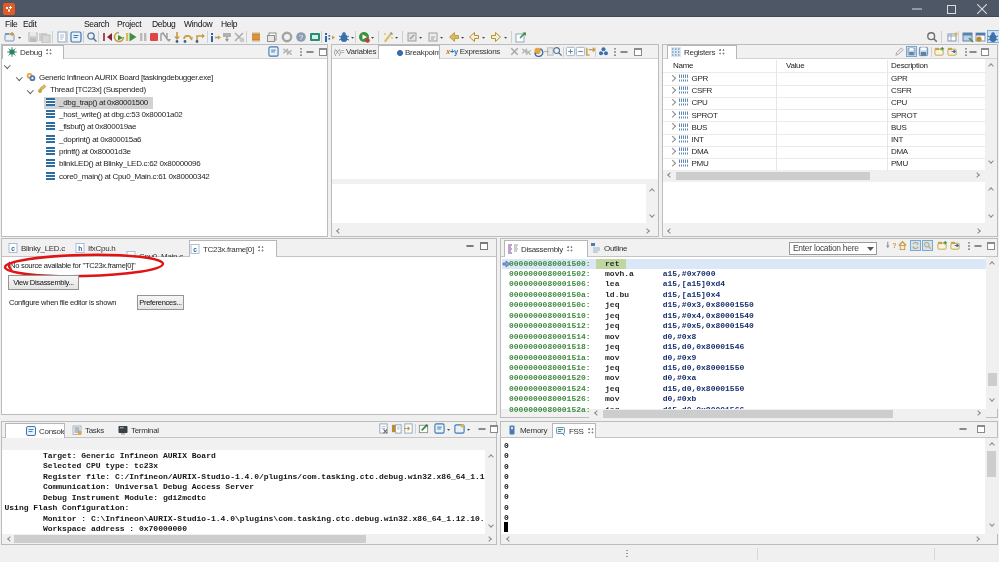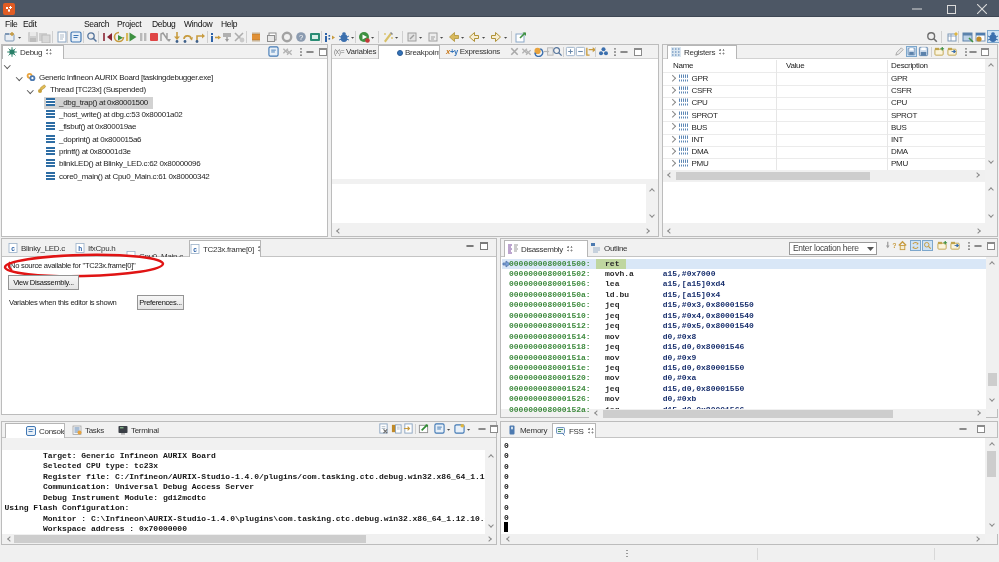--- a/index.html
+++ b/index.html
@@ -477,32 +477,32 @@
         <text x="5" y="8" font-size="6.5" font-weight="bold" fill="#2c62a8" text-anchor="middle" font-family="Liberation Sans">c</text>
       </svg>Blinky_LED.c</div>
     <div class="tab" style="left:69px;top:1px;height:17px;line-height:17px;width:48px;padding-left:4px;"><svg class="ti" viewBox="0 0 10 10">
         <rect x="1" y="0.5" width="8" height="9" fill="#fff" stroke="#9ab0c8" stroke-width="0.8"></rect>
         <text x="5" y="8" font-size="6.5" font-weight="bold" fill="#2c62a8" text-anchor="middle" font-family="Liberation Sans">h</text>
       </svg>IfxCpu.h</div>
     <div class="tab" style="left:120px;top:1px;height:17px;line-height:17px;width:64px;padding-left:4px;margin-top:8px;"><svg class="ti" viewBox="0 0 10 10">
         <rect x="1" y="0.5" width="8" height="9" fill="#fff" stroke="#9ab0c8" stroke-width="0.8"></rect>
         <text x="5" y="8" font-size="6.5" font-weight="bold" fill="#2c62a8" text-anchor="middle" font-family="Liberation Sans">c</text>
       </svg>Cpu0_Main.c</div>
-    <div class="tab sel" style="left:187px;top:1px;height:17px;line-height:17px;width:72px;padding-left:0;"><svg class="ti" viewBox="0 0 10 10">
+    <div class="tab sel" style="left:187px;top:1px;height:17px;line-height:17px;width:88px;padding-left:0;"><svg class="ti" viewBox="0 0 10 10">
         <rect x="1" y="0.5" width="8" height="9" fill="#fff" stroke="#9ab0c8" stroke-width="0.8"></rect>
         <text x="5" y="8" font-size="6.5" font-weight="bold" fill="#2c62a8" text-anchor="middle" font-family="Liberation Sans">c</text>
       </svg>TC23x.frame[0] <span class="selm"></span></div>
   <div class="white" style="left:0;top:18px;width:494px;height:157px;"></div>
   <div class="abs" style="left:8px;top:21.5px;color:#222;font-size:7.6px;">No source available for "TC23x.frame[0]"</div>
   <svg class="abs" style="left:0px;top:13px;" width="168" height="27" viewBox="0 0 168 27">
       <ellipse cx="82" cy="13.5" rx="79" ry="10.6" fill="none" stroke="#e01414" stroke-width="2.5" transform="rotate(-1.2 82 13.5)"></ellipse>
       <path d="M10 18c-3-2-4-5-2-8" fill="none" stroke="#e01414" stroke-width="2"></path>
     </svg>
   <div class="btn" style="left:6px;top:36px;width:71px;height:15px;line-height:13px;font-size:7.5px;">View Disassembly...</div>
-  <div class="abs" style="left:7px;top:59px;color:#222;font-size:7.6px;">Variables when this editor is shown</div>
+  <div class="abs" style="left:7px;top:59px;color:#222;font-size:7.6px;">Configure when file editor is shown</div>
   <div class="btn" style="left:135px;top:56px;width:47px;height:15px;line-height:13px;font-size:7.5px;">Preferences...</div>
   <div class="abs" style="left:464px;top:6px;width:8px;height:2px;border:1px solid #7a7a7a;border-radius:1px;"></div>
   <div class="abs" style="left:478px;top:3px;width:8px;height:8px;border:1px solid #7a7a7a;border-top-width:2px;background:#fff;"></div>
 </div>
 
 <div class="panel" style="left:500px;top:238px;width:498px;height:180px;">
   <div class="abs" style="left:0;top:0;width:496px;height:18px;border-bottom:1px solid #c4c4c4;background:#f1f1f1;"></div>
   <div class="tab sel" style="left:3px;top:1px;height:17px;line-height:17px;width:84px;padding-left:3px;">
     <svg class="ti" viewBox="0 0 10 10">
         <path d="M0 1h4M0 3h3M0 5h4M0 7h3M0 9h4" stroke="#7a4a9e" stroke-width="1"></path>

